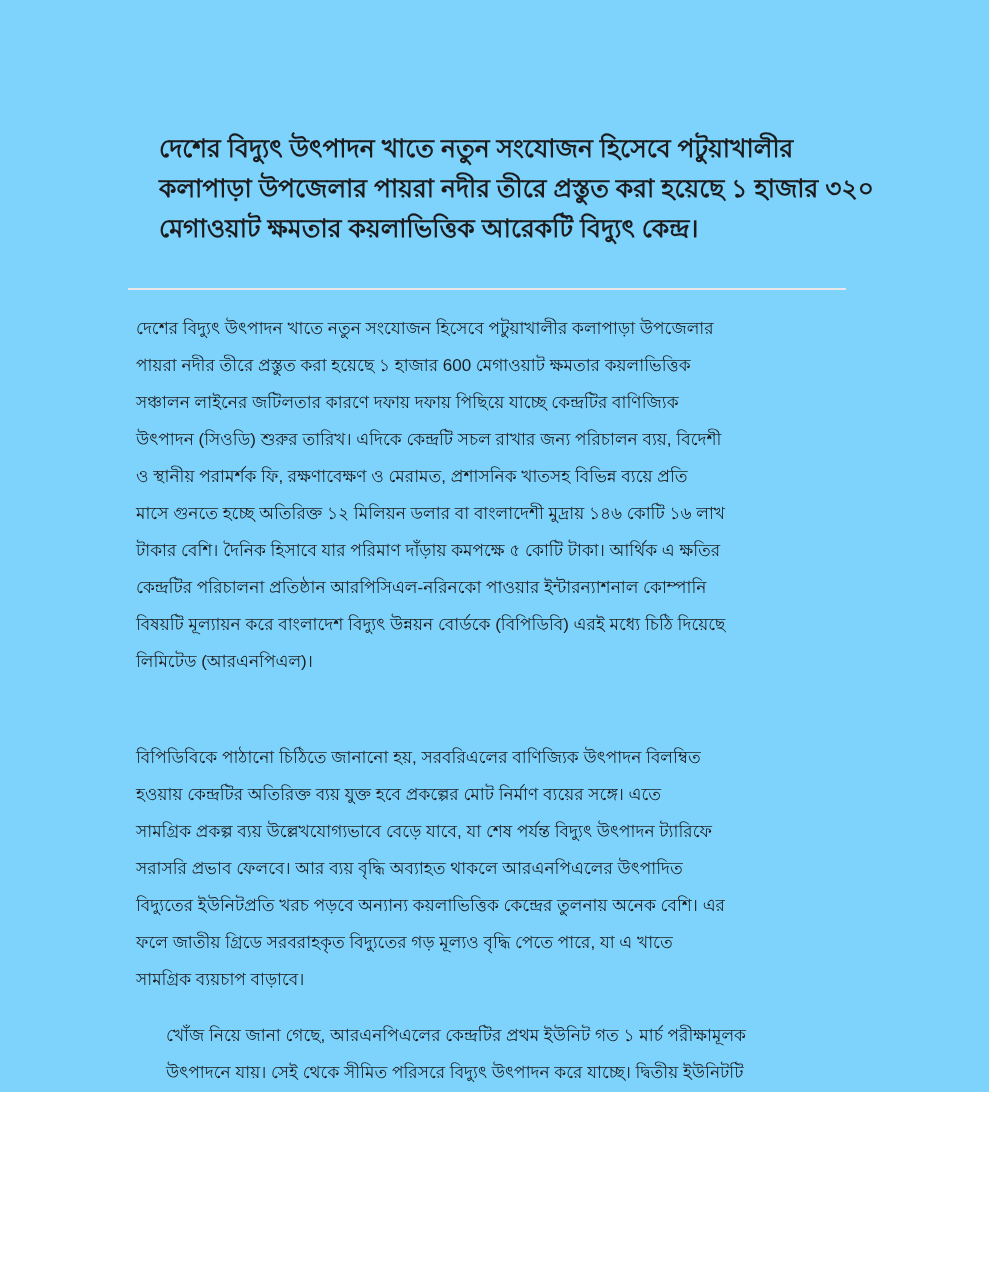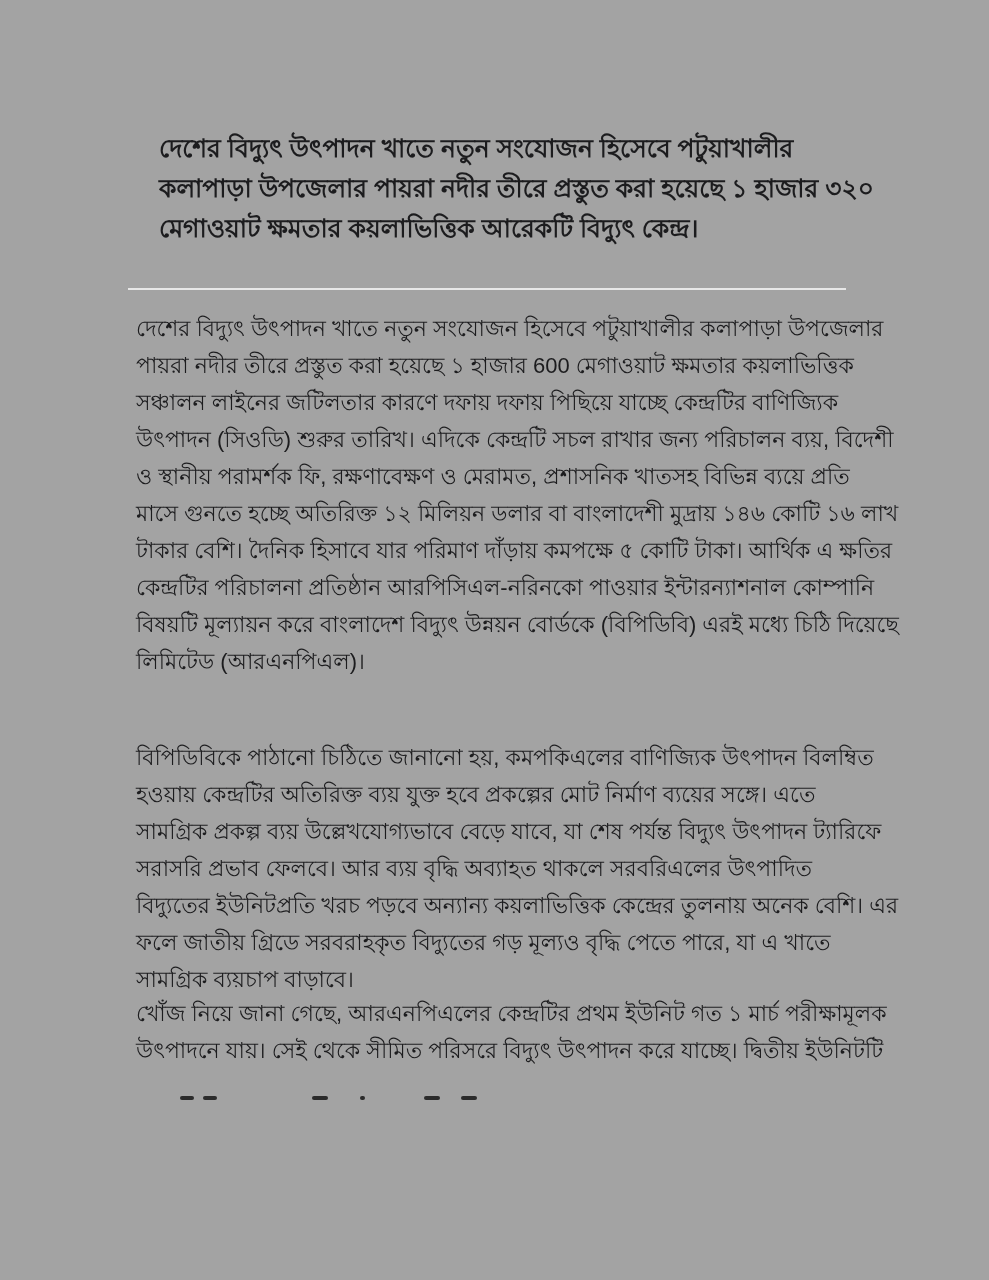--- a/index.html
+++ b/index.html
@@ -3,48 +3,48 @@
 <meta charset="utf-8">
 <style>
   html, body {
     margin: 0;
     padding: 0;
     background: #ffffff;
   }
   .page {
     position: relative;
     width: 989px;
-    height: 1280px;
-    background: #a3a3a3;
+    height: 1092px;
+    background: #7dd3fc;
     overflow: hidden;
     font-family: "Liberation Sans", "DejaVu Sans", sans-serif;
     -webkit-font-smoothing: antialiased;
   }
   .lede {
     position: absolute;
     left: 159px;
     top: 128px;
     width: 710px;
     font-size: 25px;
     line-height: 40px;
     font-weight: 700;
     color: #1c1c1e;
   }
   .para {
     position: absolute;
     left: 136px;
     width: 740px;
-    font-size: 22px;
+    font-size: 17px;
     line-height: 37px;
     font-weight: 400;
     color: #1c1c1e;
   }
   .para-1 { top: 310px; }
   .para-2 { top: 739px; }
-  .para-3 { top: 995px; }
+  .para-3 { top: 1017px; margin-left: 30px; }
   .text-line {
     white-space: nowrap;
   }
   .divider {
     position: absolute;
     left: 128px;
     top: 288px;
     width: 718px;
     height: 2px;
     background: #e7e7e7;
@@ -84,24 +84,24 @@
     <div class="text-line">উৎপাদন (সিওডি) শুরুর তারিখ। এদিকে কেন্দ্রটি সচল রাখার জন্য পরিচালন ব্যয়, বিদেশী</div>
     <div class="text-line">ও স্থানীয় পরামর্শক ফি, রক্ষণাবেক্ষণ ও মেরামত, প্রশাসনিক খাতসহ বিভিন্ন ব্যয়ে প্রতি</div>
     <div class="text-line">মাসে গুনতে হচ্ছে অতিরিক্ত ১২ মিলিয়ন ডলার বা বাংলাদেশী মুদ্রায় ১৪৬ কোটি ১৬ লাখ</div>
     <div class="text-line">টাকার বেশি। দৈনিক হিসাবে যার পরিমাণ দাঁড়ায় কমপক্ষে ৫ কোটি টাকা। আর্থিক এ ক্ষতির</div>
     <div class="text-line">কেন্দ্রটির পরিচালনা প্রতিষ্ঠান আরপিসিএল-নরিনকো পাওয়ার ইন্টারন্যাশনাল কোম্পানি</div>
     <div class="text-line">বিষয়টি মূল্যায়ন করে বাংলাদেশ বিদ্যুৎ উন্নয়ন বোর্ডকে (বিপিডিবি) এরই মধ্যে চিঠি দিয়েছে</div>
     <div class="text-line">লিমিটেড (আরএনপিএল)।</div>
   </div>
 
   <div class="para para-2">
-    <div class="text-line">বিপিডিবিকে পাঠানো চিঠিতে জানানো হয়, কমপকিএলের বাণিজ্যিক উৎপাদন বিলম্বিত</div>
+    <div class="text-line">বিপিডিবিকে পাঠানো চিঠিতে জানানো হয়, সরবরিএলের বাণিজ্যিক উৎপাদন বিলম্বিত</div>
     <div class="text-line">হওয়ায় কেন্দ্রটির অতিরিক্ত ব্যয় যুক্ত হবে প্রকল্পের মোট নির্মাণ ব্যয়ের সঙ্গে। এতে</div>
     <div class="text-line">সামগ্রিক প্রকল্প ব্যয় উল্লেখযোগ্যভাবে বেড়ে যাবে, যা শেষ পর্যন্ত বিদ্যুৎ উৎপাদন ট্যারিফে</div>
-    <div class="text-line">সরাসরি প্রভাব ফেলবে। আর ব্যয় বৃদ্ধি অব্যাহত থাকলে সরবরিএলের উৎপাদিত</div>
+    <div class="text-line">সরাসরি প্রভাব ফেলবে। আর ব্যয় বৃদ্ধি অব্যাহত থাকলে আরএনপিএলের উৎপাদিত</div>
     <div class="text-line">বিদ্যুতের ইউনিটপ্রতি খরচ পড়বে অন্যান্য কয়লাভিত্তিক কেন্দ্রের তুলনায় অনেক বেশি। এর</div>
     <div class="text-line">ফলে জাতীয় গ্রিডে সরবরাহকৃত বিদ্যুতের গড় মূল্যও বৃদ্ধি পেতে পারে, যা এ খাতে</div>
     <div class="text-line">সামগ্রিক ব্যয়চাপ বাড়াবে।</div>
   </div>
 
   <div class="para para-3">
     <div class="text-line">খোঁজ নিয়ে জানা গেছে, আরএনপিএলের কেন্দ্রটির প্রথম ইউনিট গত ১ মার্চ পরীক্ষামূলক</div>
     <div class="text-line">উৎপাদনে যায়। সেই থেকে সীমিত পরিসরে বিদ্যুৎ উৎপাদন করে যাচ্ছে। দ্বিতীয় ইউনিটটি</div>
   </div>
 

